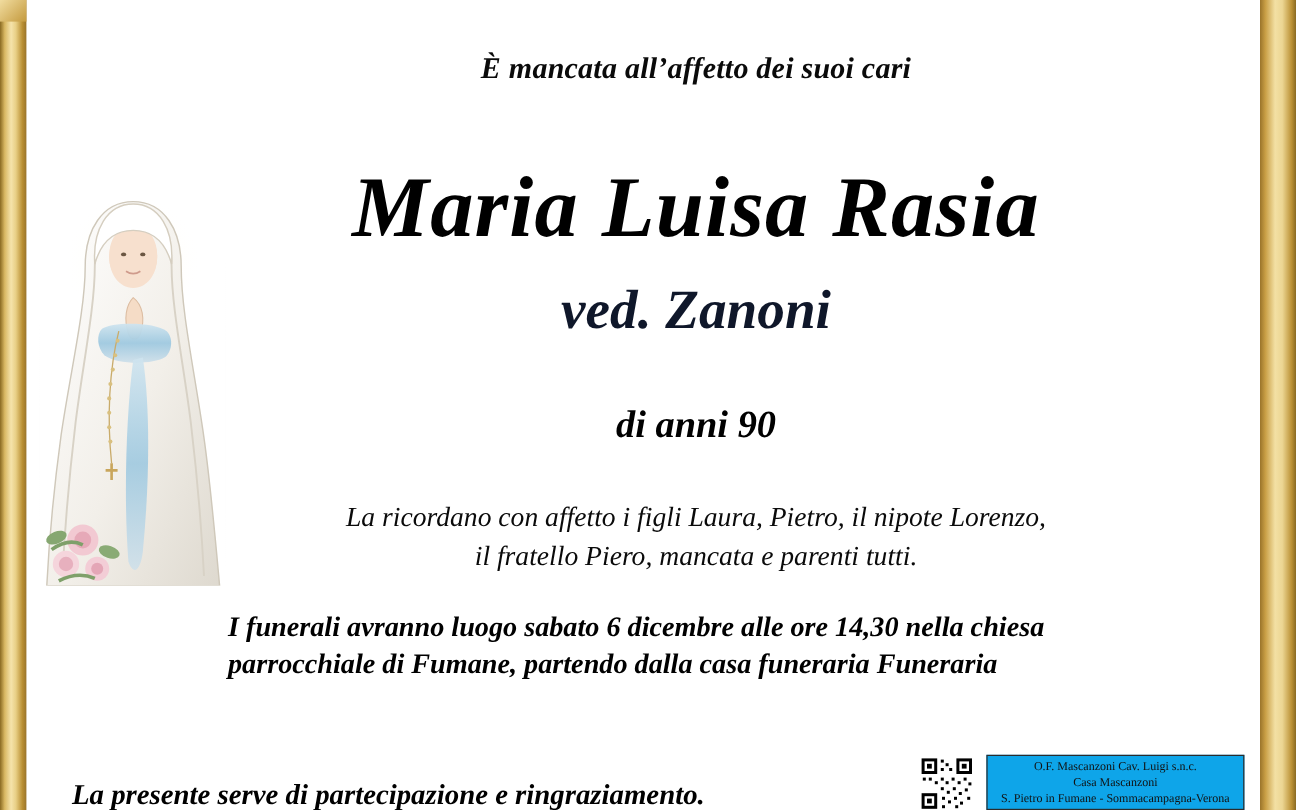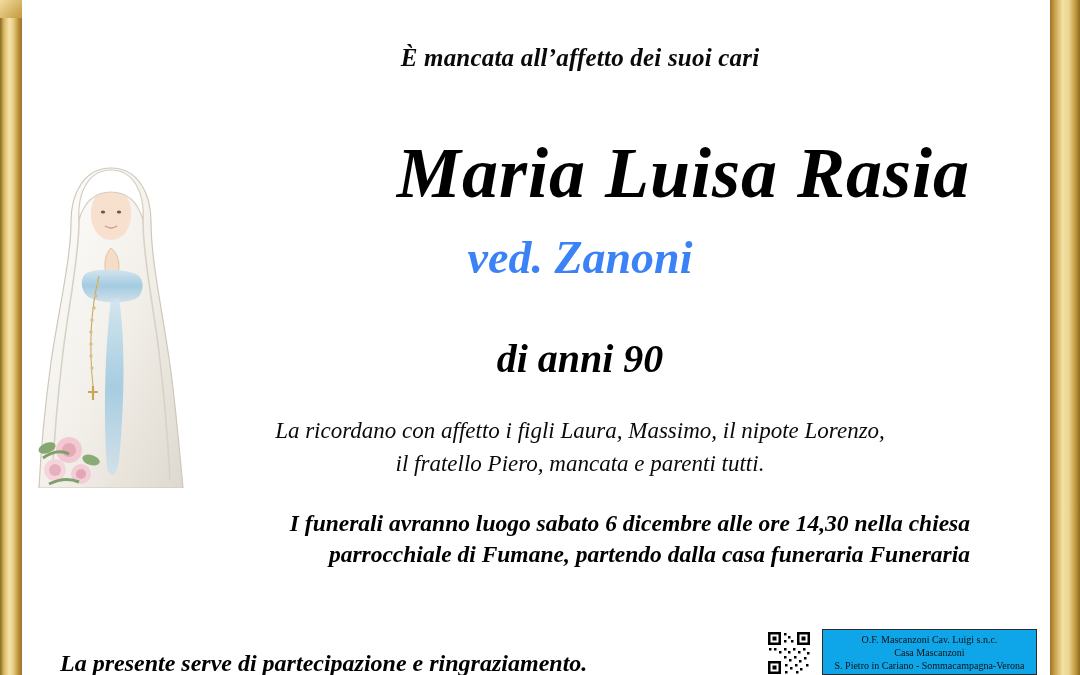--- a/index.html
+++ b/index.html
@@ -90,48 +90,48 @@
     font-weight: bold;
     color: #0a0a0a;
     letter-spacing: 0.2px;
   }
 
   .name-main {
     position: absolute;
     top: 136px;
     left: 0;
     width: 780px;
-    text-align: right;
+    text-align: center;
     font-size: 72px;
     font-style: italic;
     font-weight: bold;
     color: #000000;
     letter-spacing: 1px;
     line-height: 1.05;
   }
 
   .name-sub {
     position: absolute;
     top: 231px;
     left: 0;
     width: 780px;
     text-align: center;
     font-size: 46px;
     font-style: italic;
     font-weight: bold;
-    color: #3b82f6;
+    color: #0f172a;
   }
 
   .age {
     position: absolute;
     top: 335px;
     left: 0;
     width: 780px;
     text-align: center;
-    font-size: 40px;
+    font-size: 32px;
     font-style: italic;
     font-weight: bold;
     color: #000000;
   }
 
   .remembrance {
     position: absolute;
     top: 415px;
     left: 0;
     width: 780px;
@@ -140,21 +140,21 @@
     font-style: italic;
     color: #0a0a0a;
     line-height: 1.42;
   }
 
   .funeral {
     position: absolute;
     top: 508px;
     left: 0;
     width: 780px;
-    text-align: right;
+    text-align: left;
     font-size: 23.5px;
     font-style: italic;
     font-weight: bold;
     color: #000000;
     line-height: 1.32;
   }
 
   .closing {
     position: absolute;
     top: 650px;
@@ -275,21 +275,21 @@
       <rect x="0" y="340" width="155" height="30" fill="#ffffff"></rect>
     </svg>
   </div>
 
   <div class="content">
     <div class="line-intro">È mancata all’affetto dei suoi cari</div>
     <div class="name-main">Maria Luisa Rasia</div>
     <div class="name-sub">ved. Zanoni</div>
     <div class="age">di anni 90</div>
     <div class="remembrance">
-      <div>La ricordano con affetto i figli Laura, Massimo, il nipote Lorenzo,</div>
+      <div>La ricordano con affetto i figli Laura, Pietro, il nipote Lorenzo,</div>
       <div>il fratello Piero, mancata e parenti tutti.</div>
     </div>
     <div class="funeral">
       <div>I funerali avranno luogo sabato 6 dicembre alle ore 14,30 nella chiesa</div>
       <div>parrocchiale di Fumane, partendo dalla casa funeraria Funeraria</div>
     </div>
     <div class="closing">La presente serve di partecipazione e ringraziamento.</div>
   </div>
 
   <div class="qr">
@@ -334,17 +334,17 @@
         <rect x="40" y="34" width="2.5" height="2.5"></rect>
         <rect x="19" y="41" width="2.5" height="2.5"></rect>
         <rect x="30" y="41" width="2.5" height="2.5"></rect>
       </g>
     </svg>
   </div>
 
   <div class="agency">
     <div>O.F. Mascanzoni Cav. Luigi s.n.c.</div>
     <div>Casa Mascanzoni</div>
-    <div>S. Pietro in Cariano - Sommacampagna-Verona</div>
+    <div>S. Pietro in Fumane - Sommacampagna-Verona</div>
     <div>tel. 045 7701005 - 045 515880</div>
   </div>
 
 </div>
 
 </body></html>

